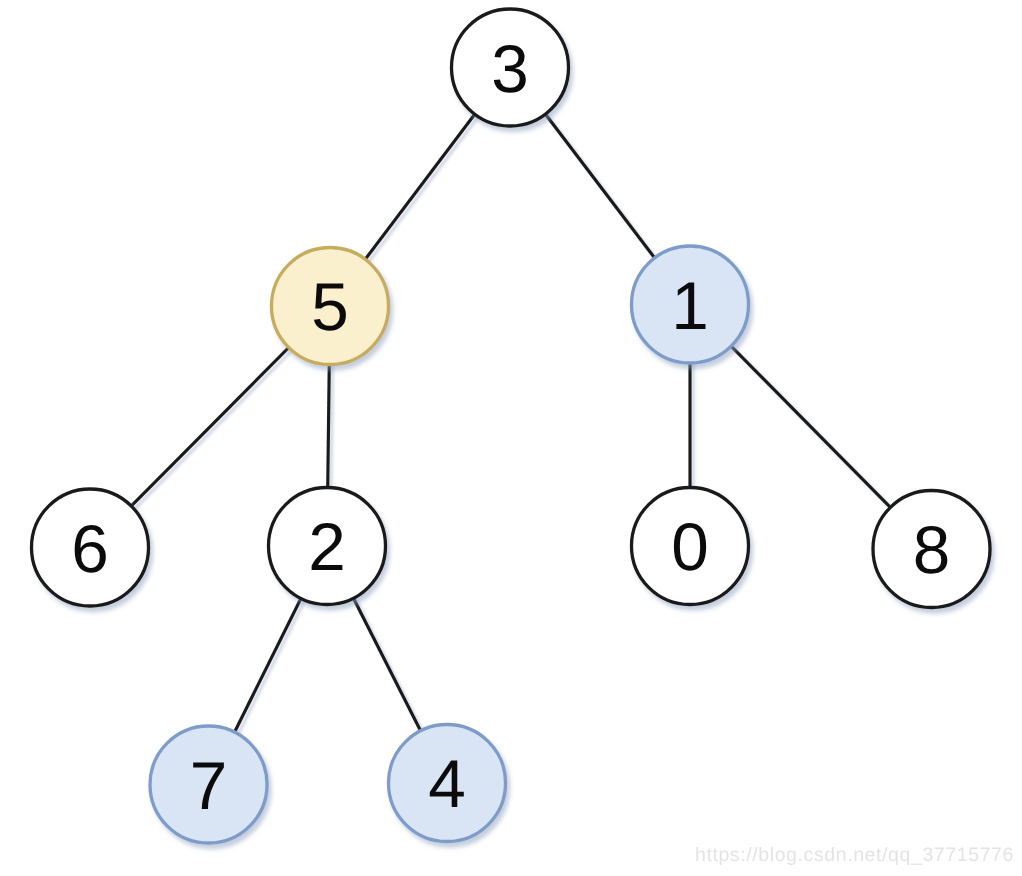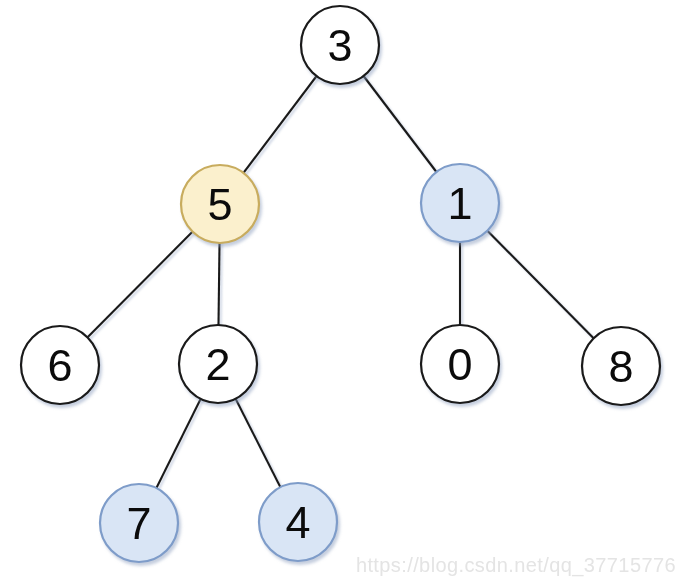--- a/index.html
+++ b/index.html
@@ -32,21 +32,21 @@
   .node-label {
     font-family: "Liberation Sans", sans-serif;
     font-size: 45px;
     fill: #0b0b0b;
     text-anchor: middle;
   }
   .watermark {
     position: absolute;
     right: 5px;
     bottom: 7px;
-    font-size: 20px;
+    font-size: 13px;
     letter-spacing: 0.4px;
     user-select: none;
     white-space: nowrap;
   }
 </style>
 </head>
 <body>
 
 <div class="stage">
   <svg class="tree" viewBox="0 0 681 584">

